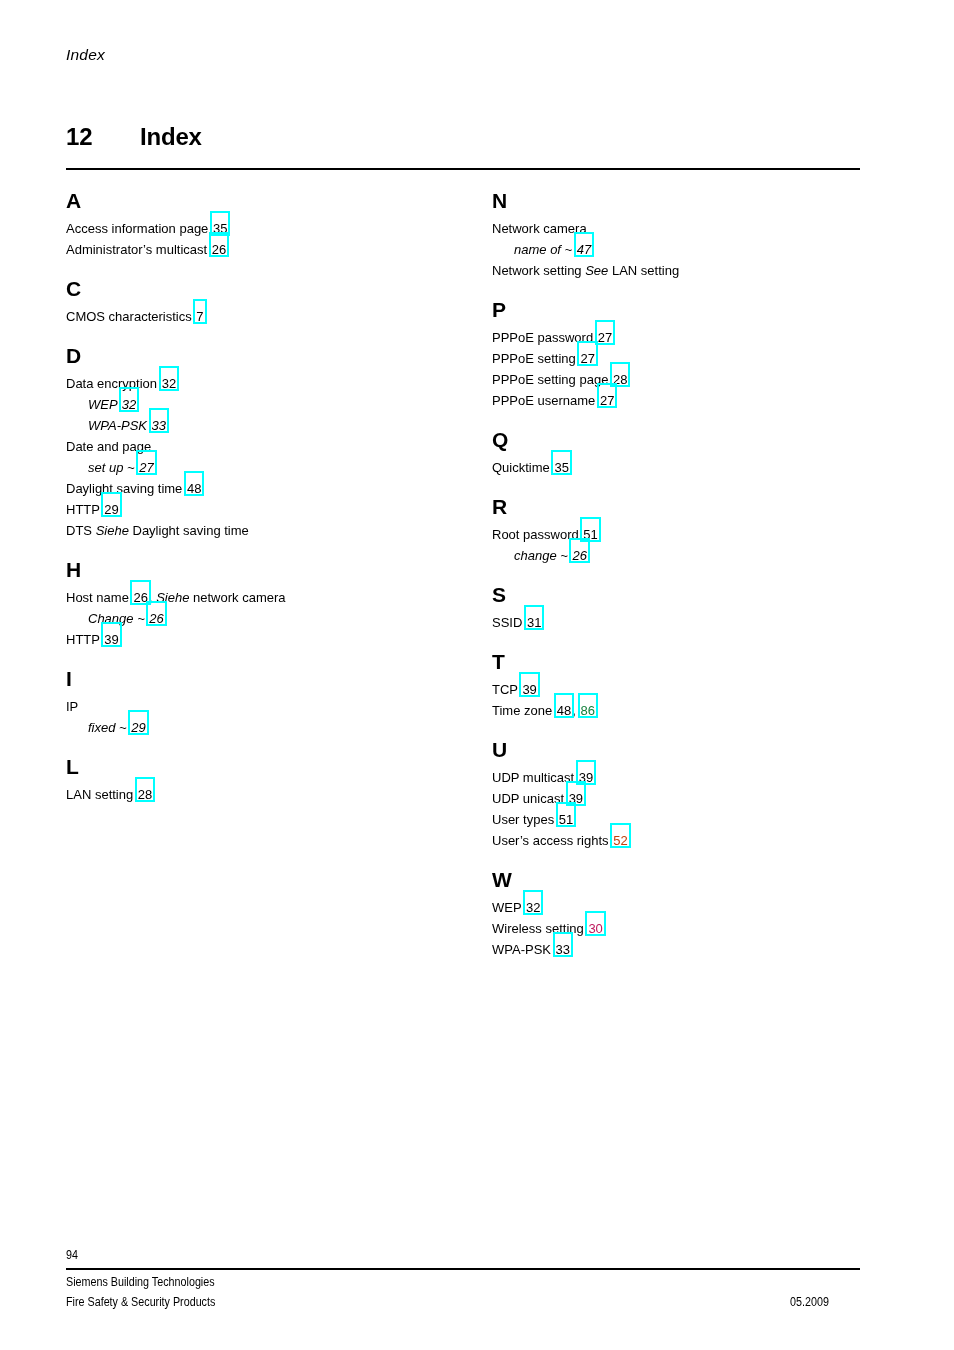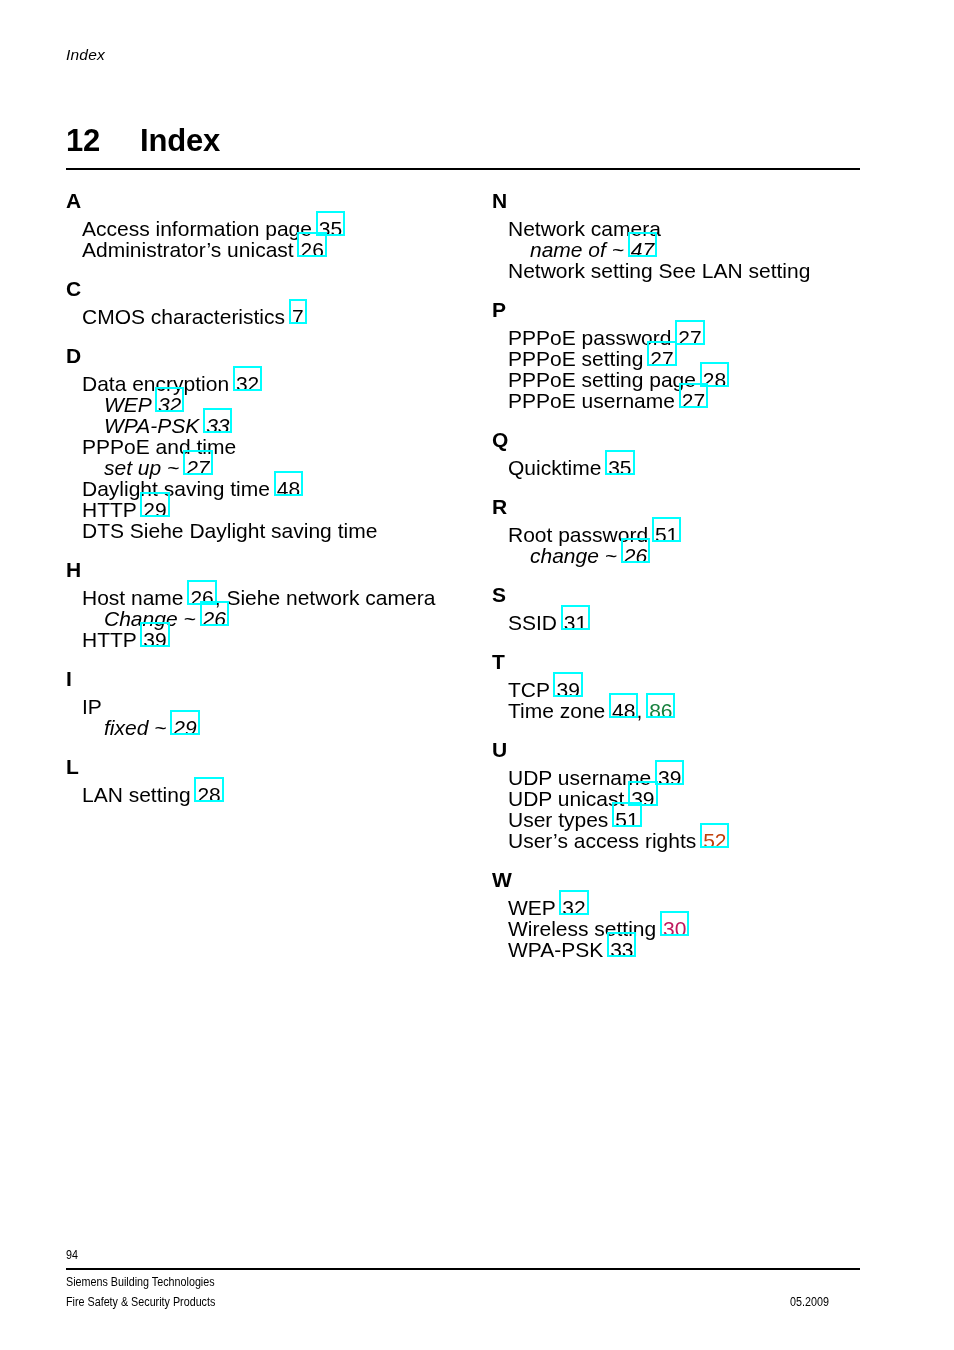--- a/index.html
+++ b/index.html
@@ -30,21 +30,21 @@
     font-size: 15.5px;
     font-style: italic;
     letter-spacing: 0.2px;
   }
 
   
   .chapter-title {
     position: absolute;
     left: 66px;
     top: 123px;
-    font-size: 31px;
+    font-size: 24px;
     font-weight: bold;
     letter-spacing: -0.2px;
     white-space: nowrap;
   }
   .chapter-title .num {
     display: inline-block;
     width: 74px;
   }
   .title-rule {
     position: absolute;
@@ -77,32 +77,32 @@
     margin: 0;
     padding: 0;
     height: 28px;
   }
   .group {
     margin-bottom: 18px;
   }
   .group:first-child .letter { }
 
   .entry {
-    font-size: 21px;
+    font-size: 13px;
     line-height: 21px;
     white-space: nowrap;
     height: 21px;
     position: relative;
-    margin-left: 16px;
   }
   .entry.sub {
     padding-left: 22px;
     font-style: italic;
   }
   .ital {
+    font-style: italic;
   }
 
   
   .pg {
     position: relative;
     display: inline-block;
     font-style: normal;
     padding: 0 1px;
   }
   .entry.sub .pg { font-style: italic; }
@@ -167,32 +167,32 @@
   <div class="chapter-title">
     <span class="num">12</span><span>Index</span>
   </div>
   <div class="title-rule"></div>
 
   <div class="columns">
     <div class="col col-left" id="col-left">
         <div class="group">
           <div class="letter">A</div>
           <div class="entry"><span>Access information page </span><a class="pg" href="#" style="color: rgb(0, 0, 0); text-decoration: none;">35</a></div>
-          <div class="entry"><span>Administrator’s unicast </span><a class="pg" href="#" style="color: rgb(0, 0, 0); text-decoration: none;">26</a></div>
+          <div class="entry"><span>Administrator’s multicast </span><a class="pg" href="#" style="color: rgb(0, 0, 0); text-decoration: none;">26</a></div>
         </div>
         <div class="group">
           <div class="letter">C</div>
           <div class="entry"><span>CMOS characteristics </span><a class="pg" href="#" style="color: rgb(0, 0, 0); text-decoration: none;">7</a></div>
         </div>
         <div class="group">
           <div class="letter">D</div>
           <div class="entry"><span>Data encryption </span><a class="pg" href="#" style="color: rgb(0, 0, 0); text-decoration: none;">32</a></div>
           <div class="entry sub"><span>WEP </span><a class="pg" href="#" style="color: rgb(0, 0, 0); text-decoration: none;">32</a></div>
           <div class="entry sub"><span>WPA-PSK </span><a class="pg" href="#" style="color: rgb(0, 0, 0); text-decoration: none;">33</a></div>
-          <div class="entry"><span>PPPoE and time</span></div>
+          <div class="entry"><span>Date and page</span></div>
           <div class="entry sub"><span>set up ~ </span><a class="pg" href="#" style="color: rgb(0, 0, 0); text-decoration: none;">27</a></div>
           <div class="entry"><span>Daylight saving time </span><a class="pg" href="#" style="color: rgb(0, 0, 0); text-decoration: none;">48</a></div>
           <div class="entry"><span>HTTP </span><a class="pg" href="#" style="color: rgb(0, 0, 0); text-decoration: none;">29</a></div>
           <div class="entry"><span>DTS  </span><span class="ital">Siehe</span><span> Daylight saving time</span></div>
         </div>
         <div class="group">
           <div class="letter">H</div>
           <div class="entry"><span>Host name </span><a class="pg" href="#" style="color: rgb(0, 0, 0); text-decoration: none;">26</a><span>, </span><span class="ital">Siehe</span><span> network camera</span></div>
           <div class="entry sub"><span>Change ~ </span><a class="pg" href="#" style="color: rgb(0, 0, 0); text-decoration: none;">26</a></div>
           <div class="entry"><span>HTTP </span><a class="pg" href="#" style="color: rgb(0, 0, 0); text-decoration: none;">39</a></div>
@@ -234,21 +234,21 @@
           <div class="letter">S</div>
           <div class="entry"><span>SSID </span><a class="pg" href="#" style="color: rgb(0, 0, 0); text-decoration: none;">31</a></div>
         </div>
         <div class="group">
           <div class="letter">T</div>
           <div class="entry"><span>TCP </span><a class="pg" href="#" style="color: rgb(0, 0, 0); text-decoration: none;">39</a></div>
           <div class="entry"><span>Time zone </span><a class="pg" href="#" style="color: rgb(0, 0, 0); text-decoration: none;">48</a><span>, </span><a class="pg" href="#" style="color: #15803d; text-decoration: none;">86</a></div>
         </div>
         <div class="group">
           <div class="letter">U</div>
-          <div class="entry"><span>UDP username </span><a class="pg" href="#" style="color: rgb(0, 0, 0); text-decoration: none;">39</a></div>
+          <div class="entry"><span>UDP multicast </span><a class="pg" href="#" style="color: rgb(0, 0, 0); text-decoration: none;">39</a></div>
           <div class="entry"><span>UDP unicast </span><a class="pg" href="#" style="color: rgb(0, 0, 0); text-decoration: none;">39</a></div>
           <div class="entry"><span>User types </span><a class="pg" href="#" style="color: rgb(0, 0, 0); text-decoration: none;">51</a></div>
           <div class="entry"><span>User’s access rights </span><a class="pg" href="#" style="color: #c2410c; text-decoration: none;">52</a></div>
         </div>
         <div class="group">
           <div class="letter">W</div>
           <div class="entry"><span>WEP </span><a class="pg" href="#" style="color: rgb(0, 0, 0); text-decoration: none;">32</a></div>
           <div class="entry"><span>Wireless setting </span><a class="pg" href="#" style="color: #be185d; text-decoration: none;">30</a></div>
           <div class="entry"><span>WPA-PSK </span><a class="pg" href="#" style="color: rgb(0, 0, 0); text-decoration: none;">33</a></div>
         </div>

